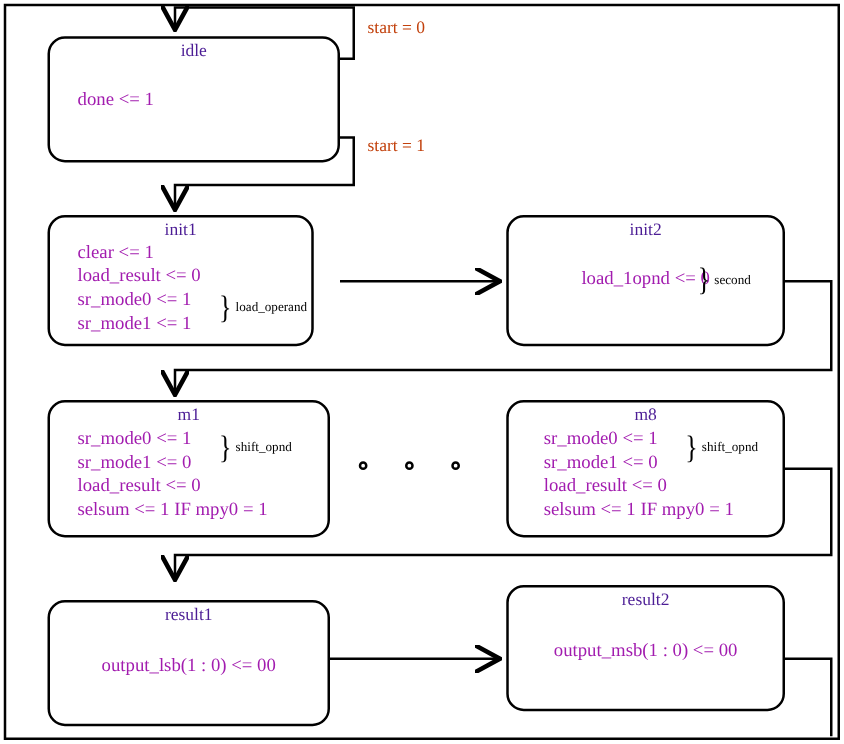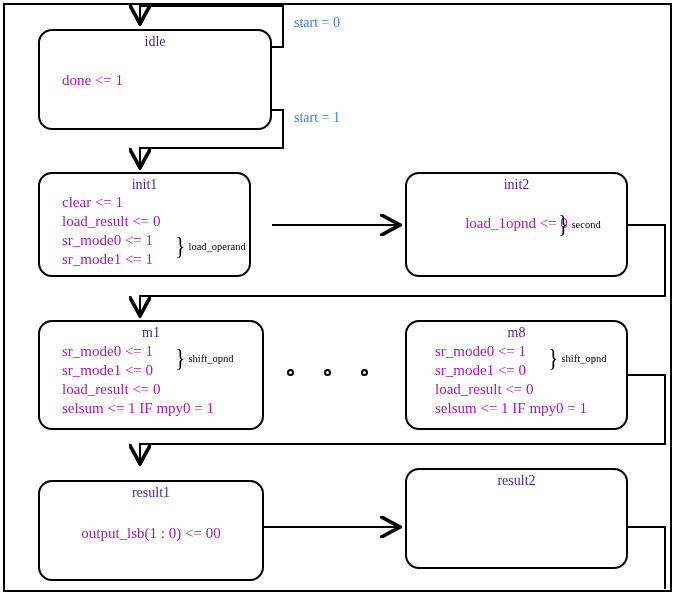--- a/index.html
+++ b/index.html
@@ -55,21 +55,21 @@
   }
   .brace-label{
     font-size:10.5px;
     margin-left:2px;
     font-family:"Liberation Serif", serif;
   }
   .edge-label{
     position:absolute;
     font-family:"Liberation Serif", serif;
     font-size:14px;
-    color:#3b82f6;
+    color:#c2410c;
     white-space:nowrap;
   }
   .ellipsis-dot{
     position:absolute;
     width:7px;height:7px;
     border:2px solid #000000;
     border-radius:50%;
     box-sizing:border-box;
     background:#ffffff;
   }
@@ -169,18 +169,21 @@
 
   <div class="state" style="left:38px;top:468px;width:226px;height:101px;margin-top:12px;">
     <div class="state-title">result1</div>
     <div class="state-body centered" style="top:42px;">
       <div class="action-row">output_lsb(1 : 0) &lt;= 00</div>
     </div>
   </div>
 
   <div class="state" style="left:405px;top:468px;width:223px;height:101px;">
     <div class="state-title">result2</div>
+    <div class="state-body centered" style="top:42px;">
+      <div class="action-row">output_msb(1 : 0) &lt;= 00</div>
+    </div>
   </div>
 
   <div class="edge-label" style="left:294px;top:15px;">start = 0</div>
   <div class="edge-label" style="left:294px;top:110px;">start = 1</div>
 
 </div>
 
 </body></html>

